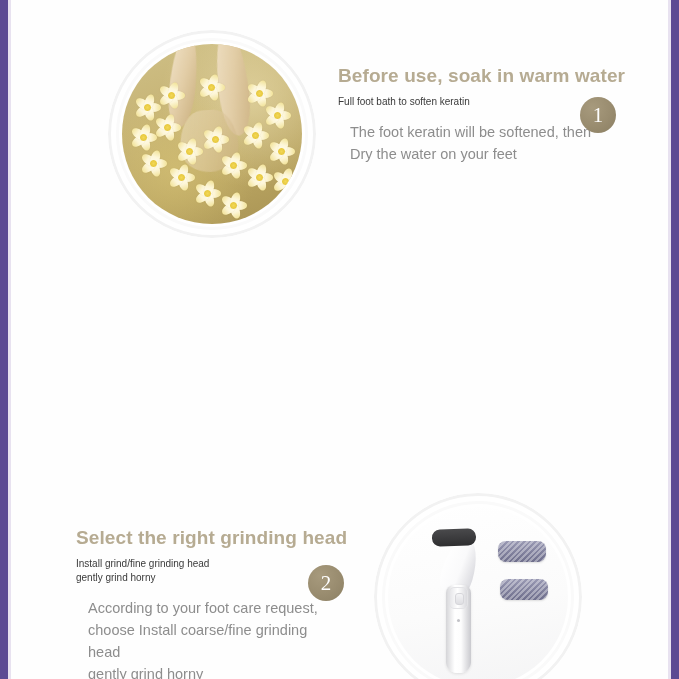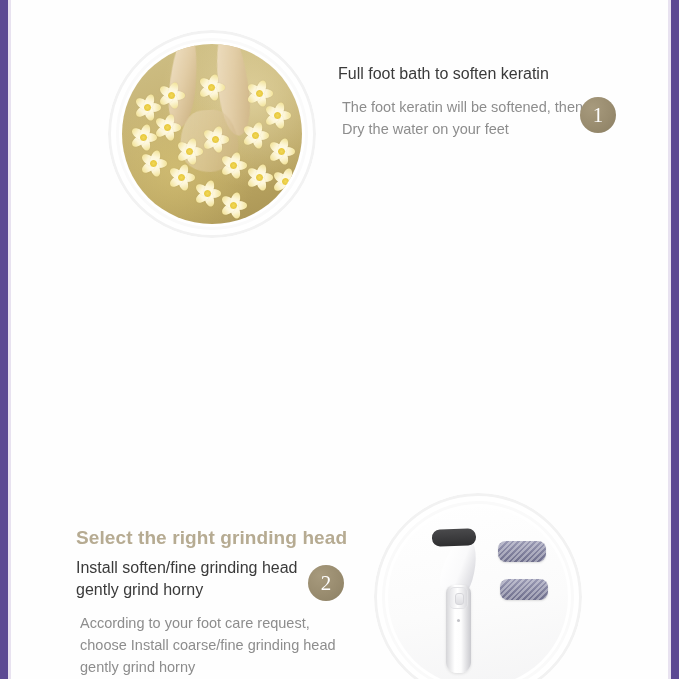--- a/index.html
+++ b/index.html
@@ -182,30 +182,30 @@
 
   .step-title {
     font-size: 19px;
     color: #b6ab92;
     line-height: 1.35;
     letter-spacing: .1px;
     margin: 0 0 6px 0;
     white-space: nowrap;
   }
   .step-sub {
-    font-size: 16px;
+    font-size: 10px;
     color: #3a3a3a;
     line-height: 1.42;
     margin: 0 0 10px 0;
   }
   .step-body {
     font-size: 14.5px;
     color: #8d8d8d;
     line-height: 1.52;
-    margin: 4px;
+    margin: 12px;
   }
 
   
   .badge {
     position: absolute;
     width: 36px; height: 36px;
     border-radius: 50%;
     background: radial-gradient(circle at 35% 30%, #a79a7d 0%, #998c6f 55%, #8b7f63 100%);
     color: #ffffff;
     font-size: 21px;
@@ -377,33 +377,34 @@
             <i></i>
             <i></i>
             <b></b>
           </div>
       </div>
       <div class="photo-ring" style="left:0;top:0;width:208px;height:208px;"></div>
       <div class="photo-ring" style="left:8px;top:8px;width:192px;height:192px;border-color:#fafafa;"></div>
     </div>
 
     <div class="text-block text-1">
+      <h2 class="step-title">Before use, soak in warm water</h2>
       <p class="step-sub" style="white-space: pre-line;">Full foot bath to soften keratin</p>
       <p class="step-body" style="white-space: pre-line;">The foot keratin will be softened, then
 Dry the water on your feet</p>
     </div>
 
     <div class="badge badge-1">1</div>
   </section>
 
   <section class="step step-2">
 
     <div class="text-block text-2">
       <h2 class="step-title">Select the right grinding head</h2>
-      <p class="step-sub" style="white-space: pre-line;">Install soften/fine grinding head
+      <p class="step-sub" style="white-space: pre-line;">Install grind/fine grinding head
  gently grind horny</p>
       <p class="step-body" style="white-space: pre-line;">According to your foot care request,
 choose Install coarse/fine grinding head
 gently grind horny</p>
     </div>
 
     <div class="badge badge-2">2</div>
 
     <div class="photo photo2">
       <div class="photo-inner">

